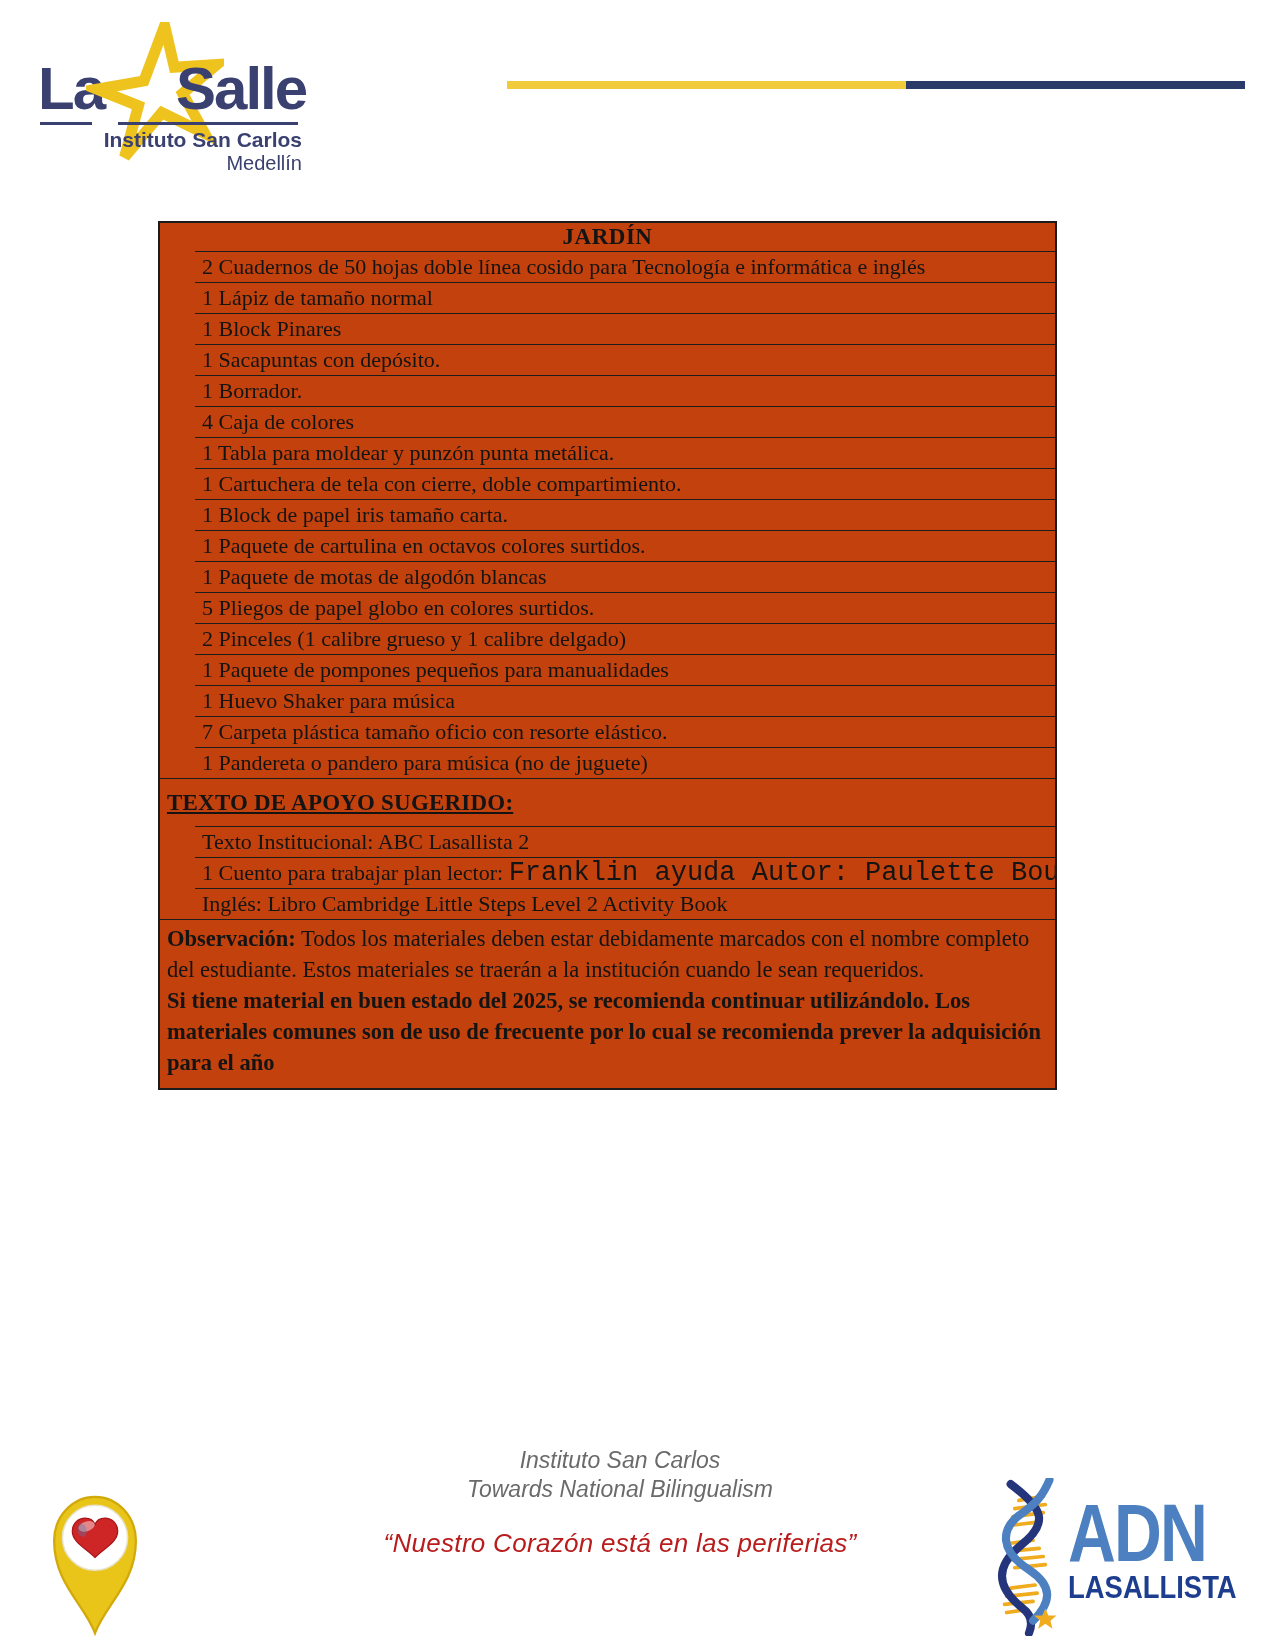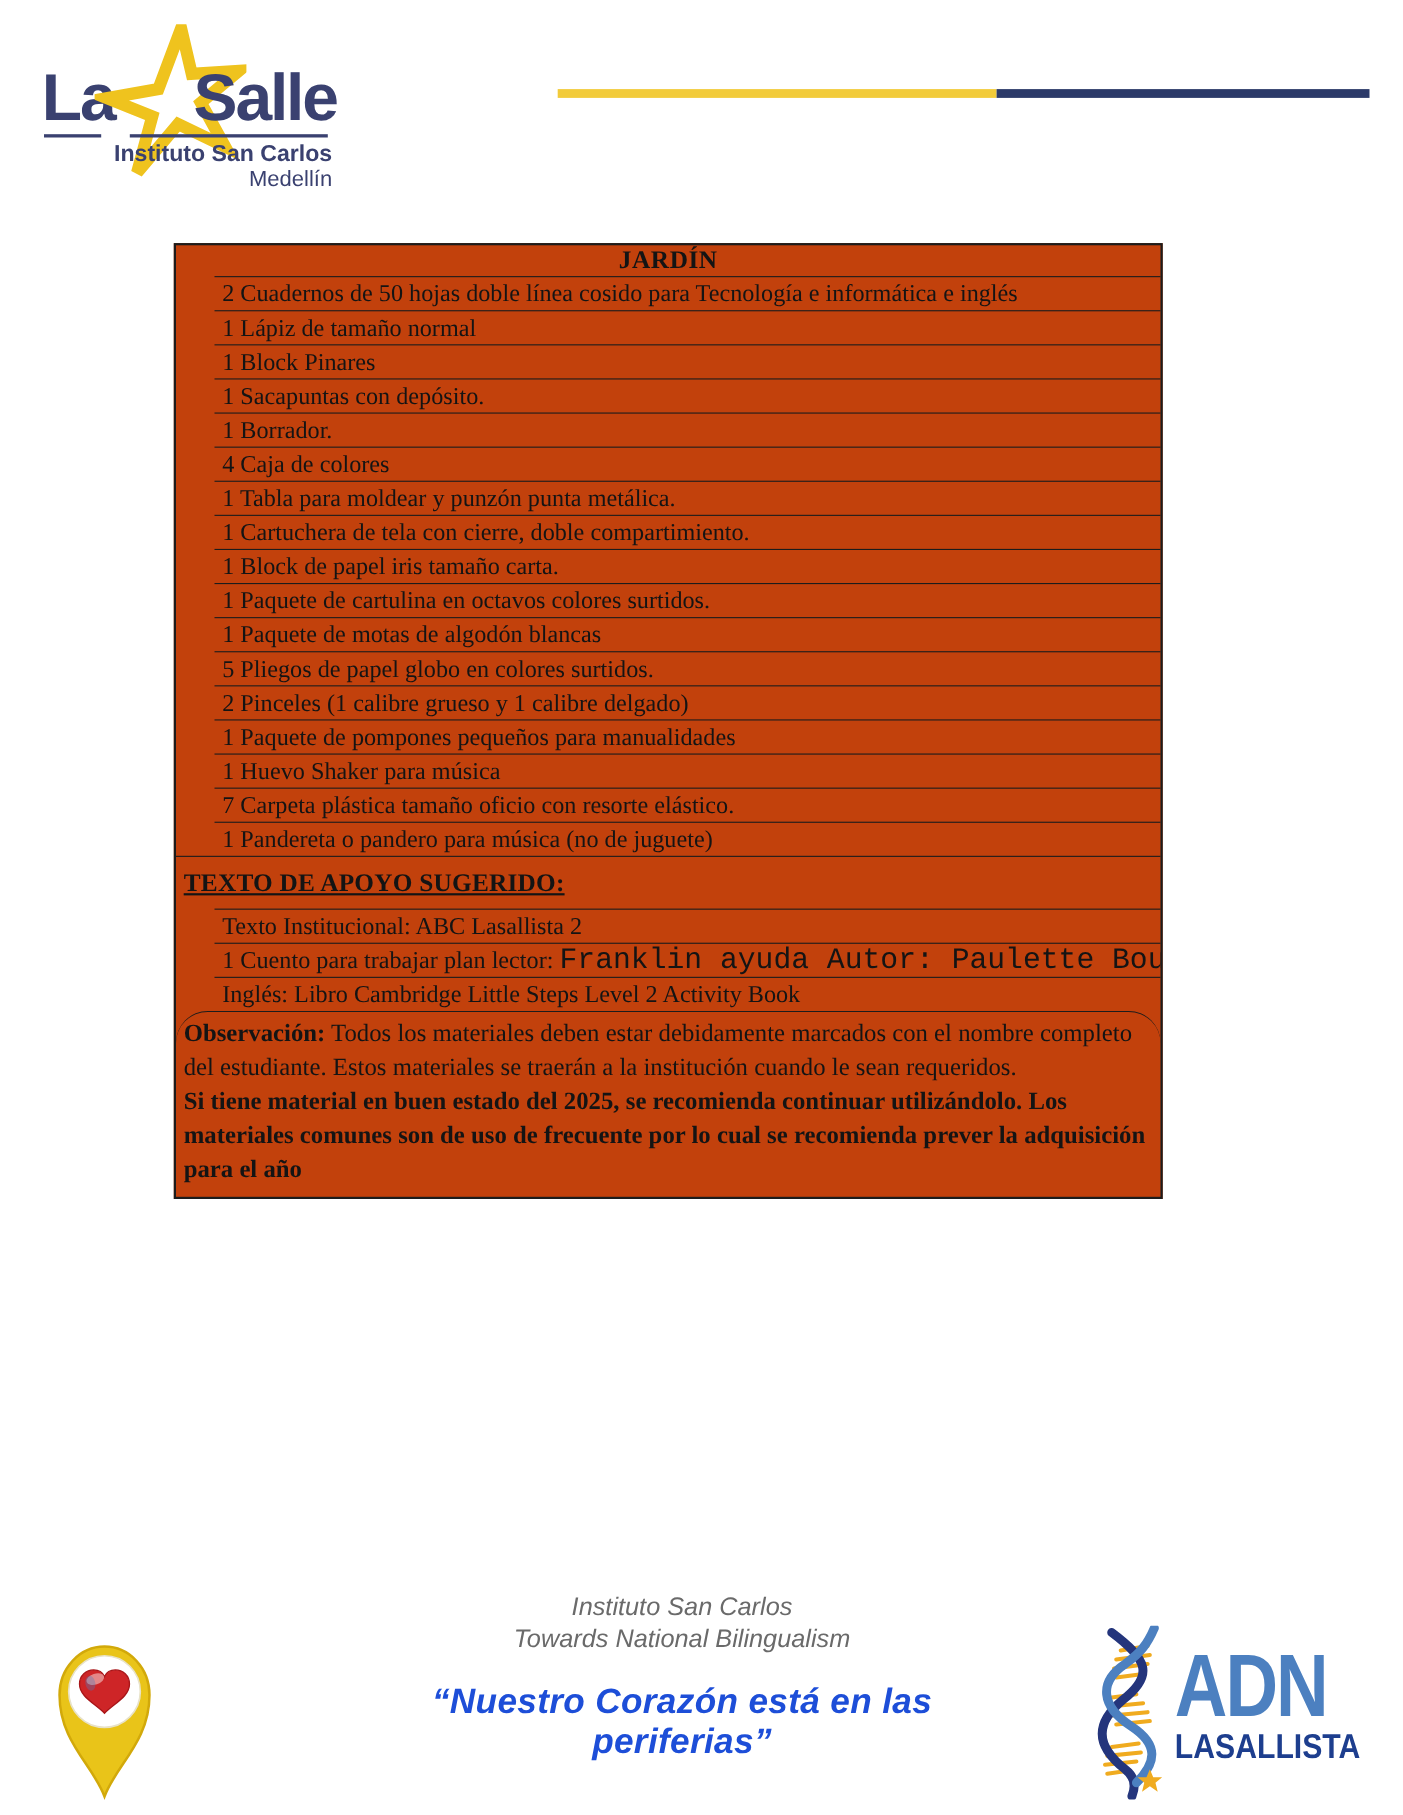--- a/index.html
+++ b/index.html
@@ -60,34 +60,34 @@
     border-top:1.5px solid #1c1c1c;
     height:48px; display:flex; align-items:center; padding:0 7px;
   }
   .heading-row span {
     font-weight:bold; font-size:23px; text-decoration:underline;
     letter-spacing:0.2px;
   }
   .alt-serif { font-family:Liberation Mono, monospace; font-size:27px; }
   .obs {
     border-top:1.5px solid #1c1c1c;
-    padding:3px 7px 10px 7px; font-size:22.5px; line-height:31px;border-radius:29px;
+    padding:3px 7px 10px 7px; font-size:22.5px; line-height:31px;
   }
   .obs b { font-weight:bold; }
   .obs-bold { font-weight:bold; }
 
   
   .pin-logo { position:absolute; left:42px; top:1486px; width:106px; height:152px; }
   .footer-center {
     position:absolute; left:340px; top:1446px; width:560px; text-align:center;
     font-family:"Liberation Sans", sans-serif; font-style:italic; color:#6a6a6a;
   }
   .footer-center .fc-line { font-size:23px; line-height:29px; }
   .footer-center .fc-quote {
-    margin-top:24px; font-size:32px; font-weight:bold; color:#1d4ed8; letter-spacing:0.3px;
+    margin-top:24px; font-size:26px; font-weight:normal; color:#b91c1c; letter-spacing:0.3px;
   }
   .adn-logo { position:absolute; left:992px; top:1478px; width:255px; height:160px; display:flex; align-items:flex-start; }
   .adn-dna { width:72px; height:158px; flex:0 0 auto; }
   .adn-text { display:flex; flex-direction:column; margin-left:4px; margin-top:18px; }
   .adn-acronym {
     font-family:"Liberation Sans", sans-serif; font-weight:bold;
     font-size:72px; line-height:66px; color:#4C80C0;
     letter-spacing:-2px; transform:scale(0.92,1.12); transform-origin:left top;
   }
   .adn-name {

